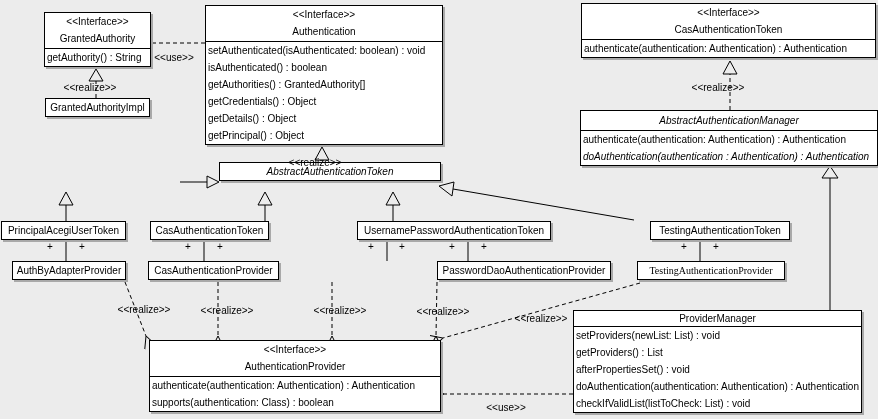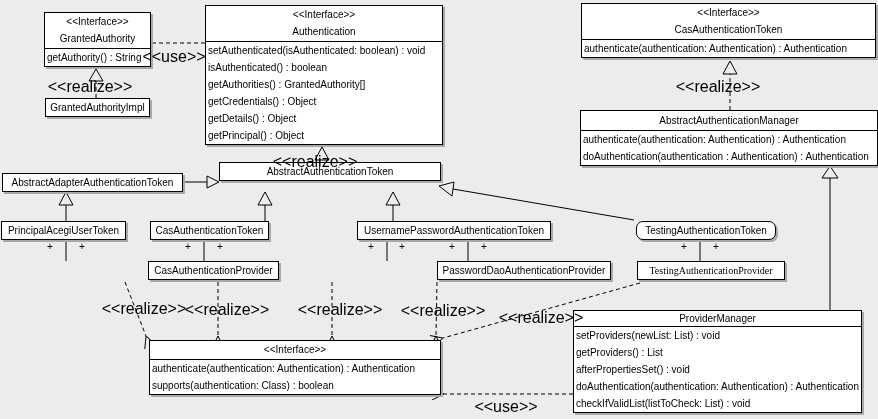--- a/index.html
+++ b/index.html
@@ -10,22 +10,22 @@
   .box{position:absolute;z-index:2;background:#fff;border:1px solid #000;
        box-shadow:2px 2px 0 #a9a9a9;font-size:10px;color:#000;white-space:nowrap;}
   .hd{text-align:center;padding:1px 2px;}
   .hd .st{line-height:16px;height:16px;overflow:hidden;}
   .hd .nm{line-height:17px;height:17px;overflow:hidden;}
   .single .hd .nm{line-height:15px;height:15px;}
   .pmhd .nm{line-height:13px;height:13px;}
   .ops{border-top:1px solid #000;padding:0 2px;}
   .ops > div{height:17px;line-height:17px;overflow:hidden;}
   .ops > div.ovf{overflow:visible;}
-  .it{}
-  .lbl{position:absolute;z-index:3;font-size:16px;color:#000;white-space:nowrap;
+  .it{font-style:italic;}
+  .lbl{position:absolute;z-index:3;font-size:10px;color:#000;white-space:nowrap;
        transform:translate(-50%,-50%);}
   .plus{position:absolute;z-index:3;font-size:10px;color:#000;
         transform:translate(-50%,-50%);}
 </style>
 </head>
 <body>
 
 <div id="stage">
 
   <svg class="wires" width="878" height="419" viewBox="0 0 878 419">
@@ -165,25 +165,20 @@
   <div class="box" style="left:580px;top:110px;width:296px;">
     <div class="hd">
         <div class="nm it">AbstractAuthenticationManager</div>
       </div>
     <div class="ops">
       <div>authenticate(authentication: Authentication) : Authentication</div>
       <div class="it ovf">doAuthentication(authentication : Authentication) : Authentication</div>
     </div>
   </div>
 
-  <div class="box single" style="left:2px;top:173px;width:179px;">
-    <div class="hd">
-        <div class="nm it">AbstractAdapterAuthenticationToken</div>
-      </div>
-  </div>
 
   <div class="box single" style="left:219px;top:162px;width:220px;">
     <div class="hd">
         <div class="nm it">AbstractAuthenticationToken</div>
       </div>
   </div>
 
   <div class="box single" style="left:1px;top:221px;width:123px;">
     <div class="hd">
         <div class="nm">PrincipalAcegiUserToken</div>
@@ -195,26 +190,31 @@
         <div class="nm">CasAuthenticationToken</div>
       </div>
   </div>
 
   <div class="box single" style="left:357px;top:221px;width:192px;">
     <div class="hd">
         <div class="nm">UsernamePasswordAuthenticationToken</div>
       </div>
   </div>
 
-  <div class="box single" style="left:636px;top:221px;width:138px;border-radius:7px;">
+  <div class="box single" style="left:650px;top:221px;width:138px;">
     <div class="hd">
         <div class="nm">TestingAuthenticationToken</div>
       </div>
   </div>
 
+  <div class="box single" style="left:12px;top:261px;width:112px;">
+    <div class="hd">
+        <div class="nm">AuthByAdapterProvider</div>
+      </div>
+  </div>
 
   <div class="box single" style="left:148px;top:261px;width:129px;">
     <div class="hd">
         <div class="nm">CasAuthenticationProvider</div>
       </div>
   </div>
 
 
   <div class="box single" style="left:437px;top:261px;width:172px;">
     <div class="hd">
@@ -237,20 +237,21 @@
       <div>getProviders() : List</div>
       <div>afterPropertiesSet() : void</div>
       <div class="ovf">doAuthentication(authentication: Authentication) : Authentication</div>
       <div>checkIfValidList(listToCheck: List) : void</div>
     </div>
   </div>
 
   <div class="box" style="left:149px;top:340px;width:290px;">
     <div class="hd">
       <div class="st">&lt;&lt;Interface&gt;&gt;</div>
+      <div class="nm">AuthenticationProvider</div>
     </div>
     <div class="ops">
       <div>authenticate(authentication: Authentication) : Authentication</div>
       <div>supports(authentication: Class) : boolean</div>
     </div>
   </div>
 
   <div class="lbl" style="left:174px;top:57px;">&lt;&lt;use&gt;&gt;</div>
   <div class="lbl" style="left:90px;top:87px;">&lt;&lt;realize&gt;&gt;</div>
   <div class="lbl" style="left:315px;top:162px;">&lt;&lt;realize&gt;&gt;</div>

